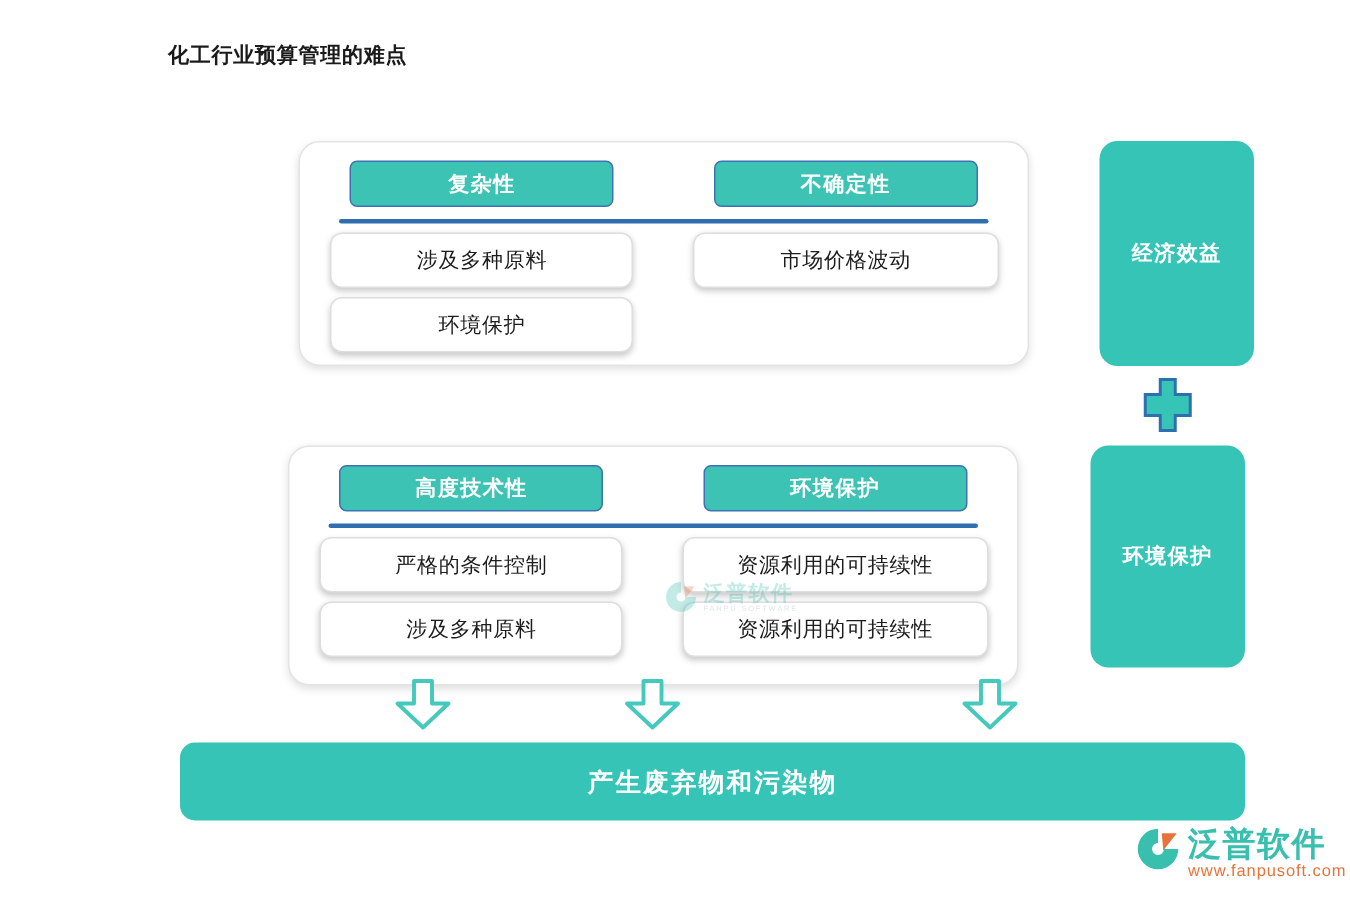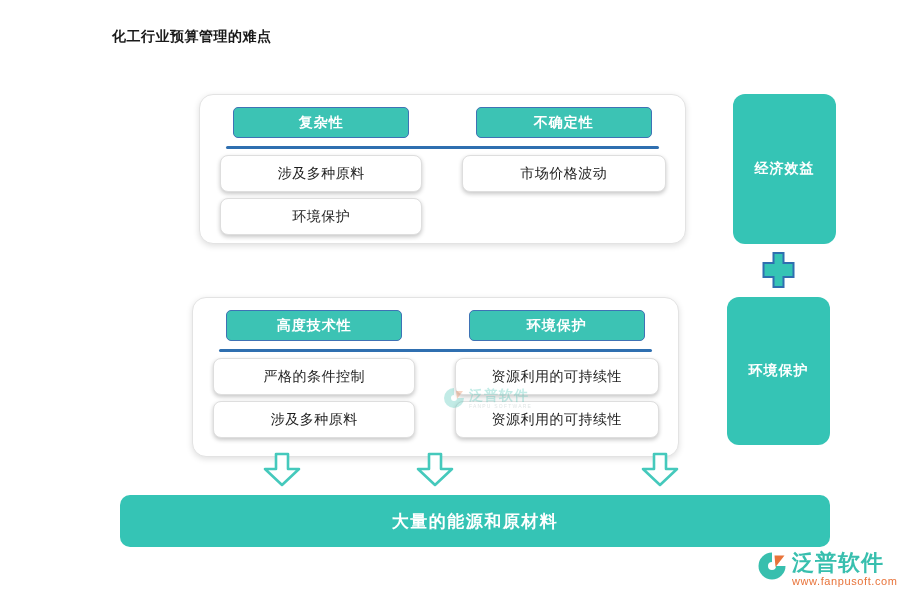--- a/index.html
+++ b/index.html
@@ -257,21 +257,21 @@
     <svg width="40" height="35" viewBox="0 0 40 35">
       <path d="M14,2 H26 V17 H37 L20,33 L3,17 H14 Z" fill="#ffffff" stroke="#45c9bc" stroke-width="2.6" stroke-linejoin="round"></path>
     </svg>
   </div>
   <div class="arrow" id="arrow-3">
     <svg width="40" height="35" viewBox="0 0 40 35">
       <path d="M14,2 H26 V17 H37 L20,33 L3,17 H14 Z" fill="#ffffff" stroke="#45c9bc" stroke-width="2.6" stroke-linejoin="round"></path>
     </svg>
   </div>
 
-  <div id="bottom-bar">大量的能源和原材料</div>
+  <div id="bottom-bar">产生废弃物和污染物</div>
 
   <div id="watermark">
     <svg width="22" height="22" viewBox="0 0 22 22">
       <path d="M11,1 A10,10 0 1,0 21,11 L14,11 A3,3 0 1,1 11,8 Z" fill="#38bfae"></path>
       <path d="M13,4 L20,4 L14,12 Z" fill="#e8733a"></path>
     </svg>
     <span class="wm-text">
       <span class="wm-main">泛普软件</span>
       <span class="wm-sub">FANPU SOFTWARE</span>
     </span>

